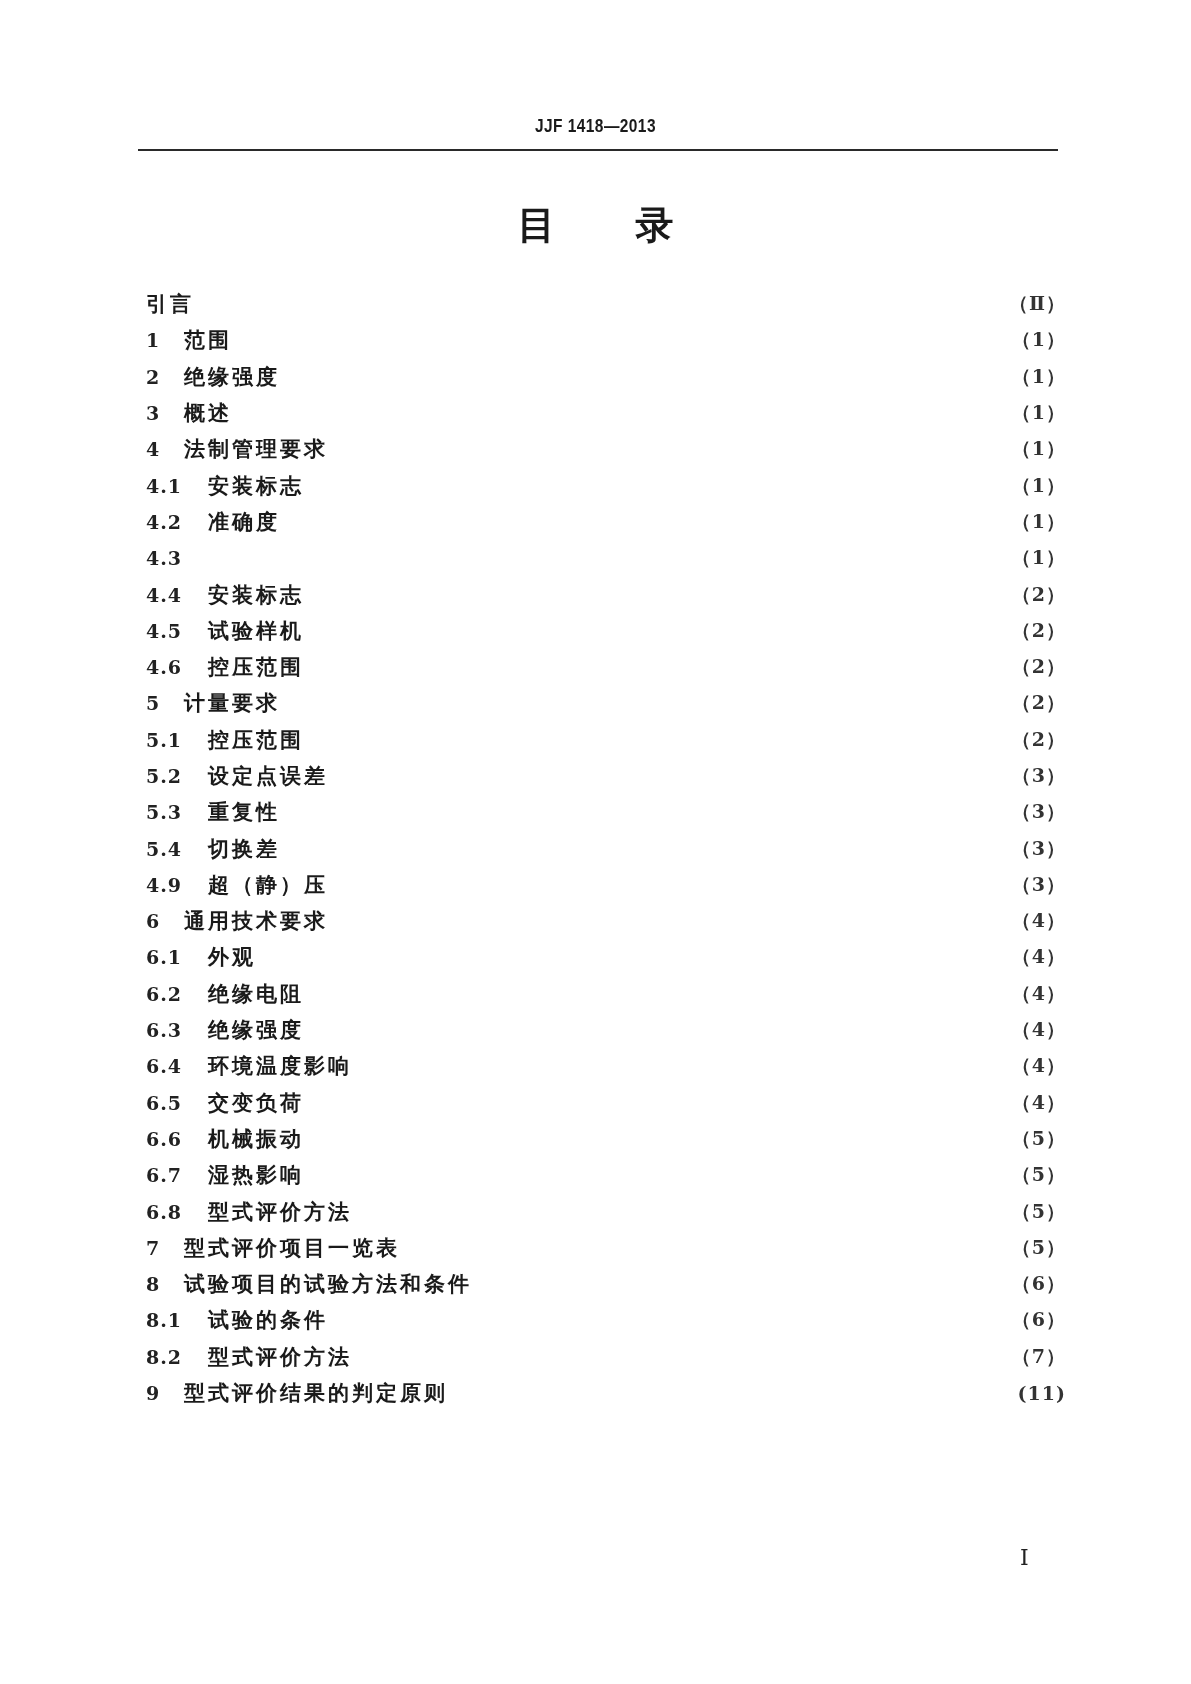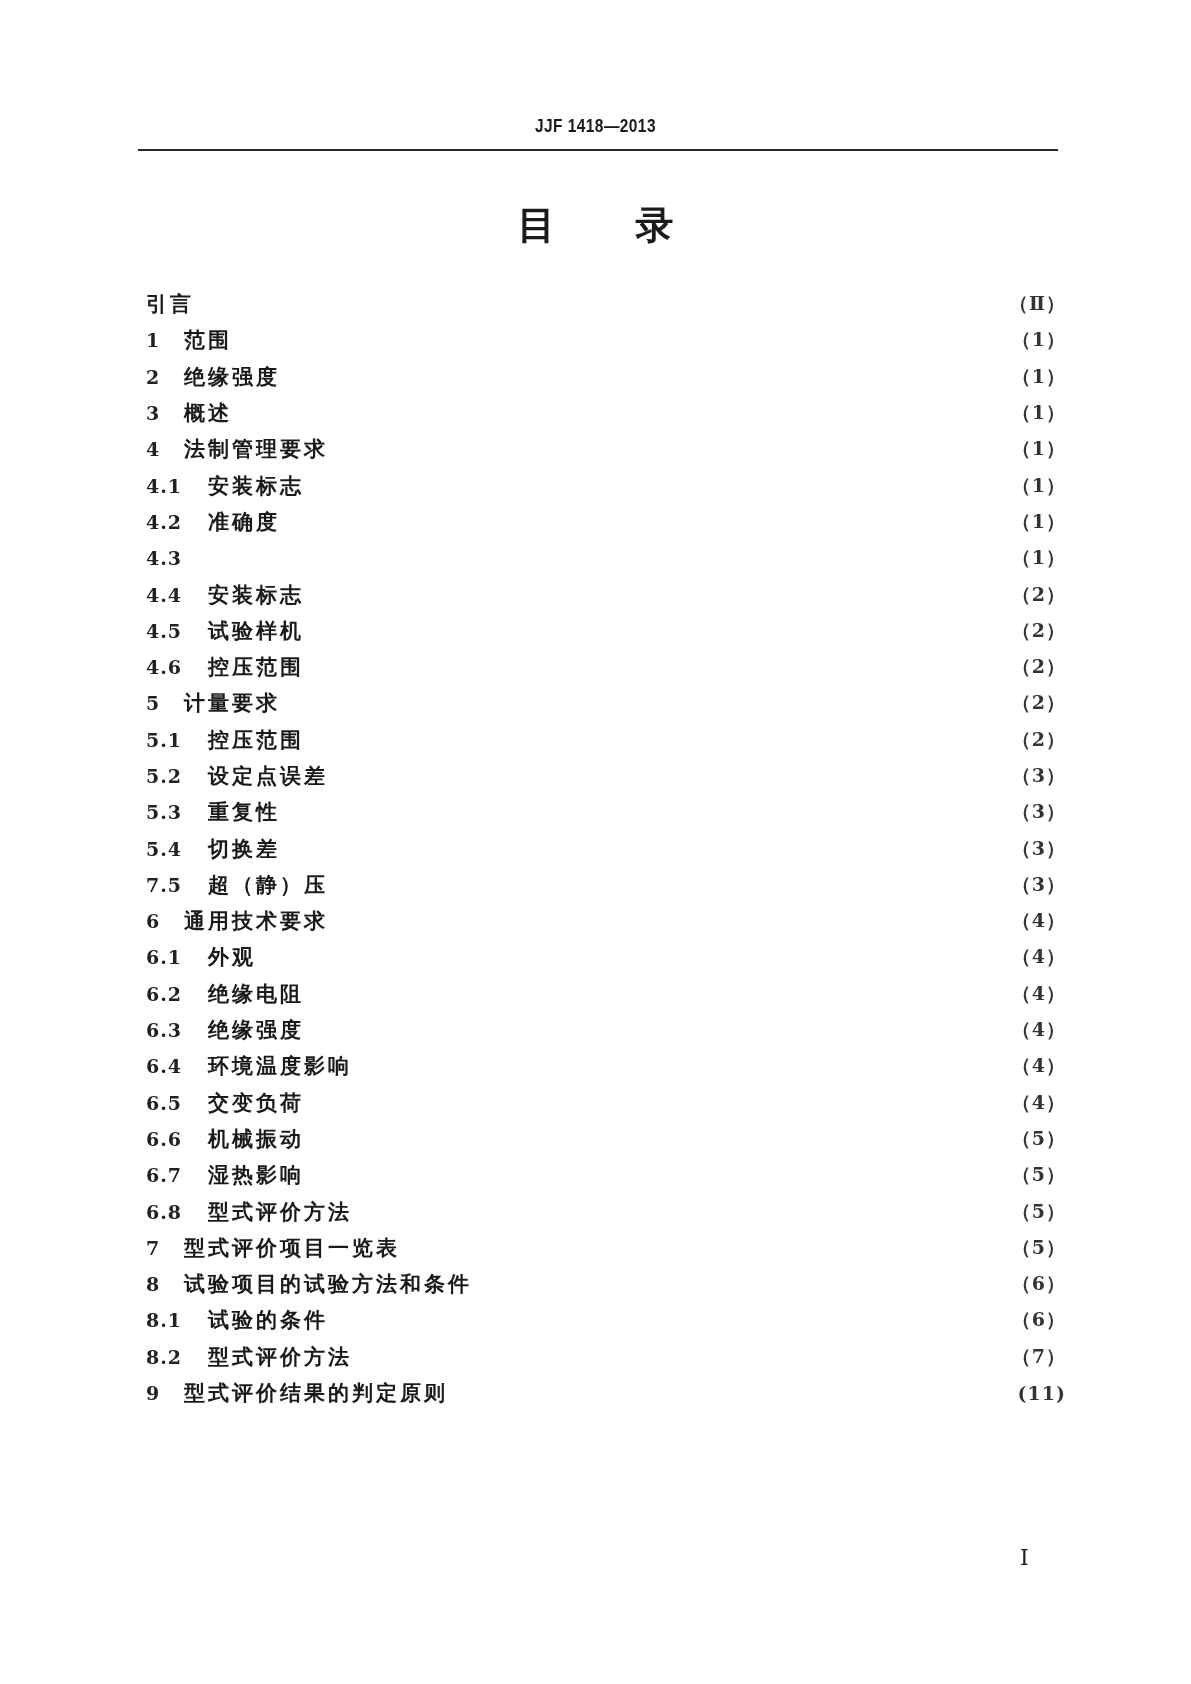--- a/index.html
+++ b/index.html
@@ -128,21 +128,21 @@
       <span class="toc-leader"></span>
       <span class="toc-page">（3）</span>
     </li>
     <li class="toc-row">
       <span class="toc-num lvl2">5.4</span>
       <span class="toc-label">切换差</span>
       <span class="toc-leader"></span>
       <span class="toc-page">（3）</span>
     </li>
     <li class="toc-row">
-      <span class="toc-num lvl2">7.5</span>
+      <span class="toc-num lvl2">4.9</span>
       <span class="toc-label">超（静）压</span>
       <span class="toc-leader"></span>
       <span class="toc-page">（3）</span>
     </li>
     <li class="toc-row">
       <span class="toc-num lvl1">6</span>
       <span class="toc-label">通用技术要求</span>
       <span class="toc-leader"></span>
       <span class="toc-page">（4）</span>
     </li>

